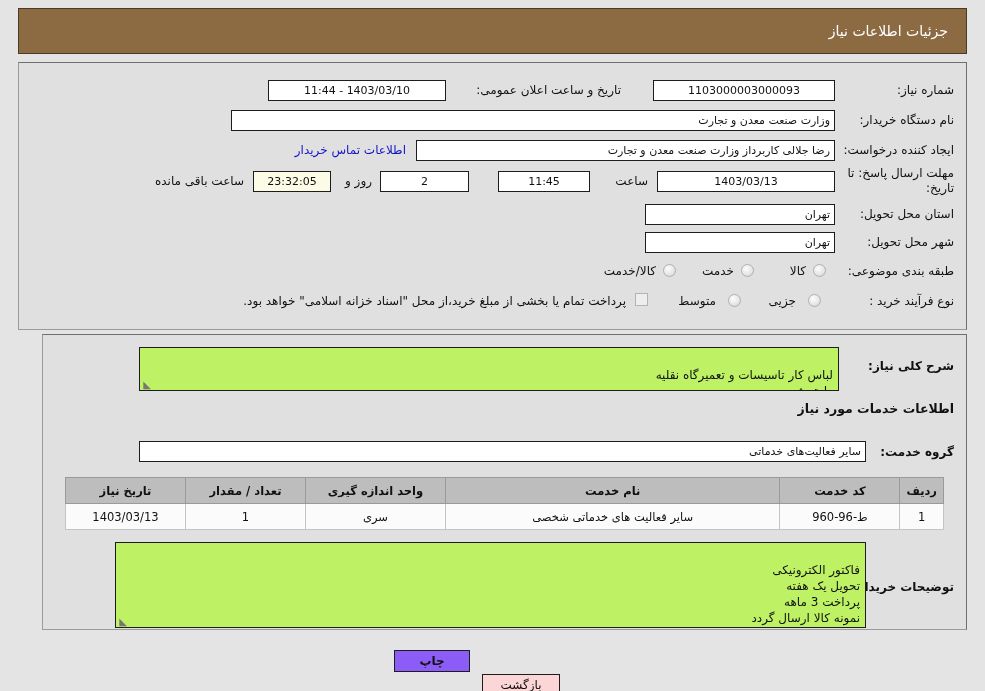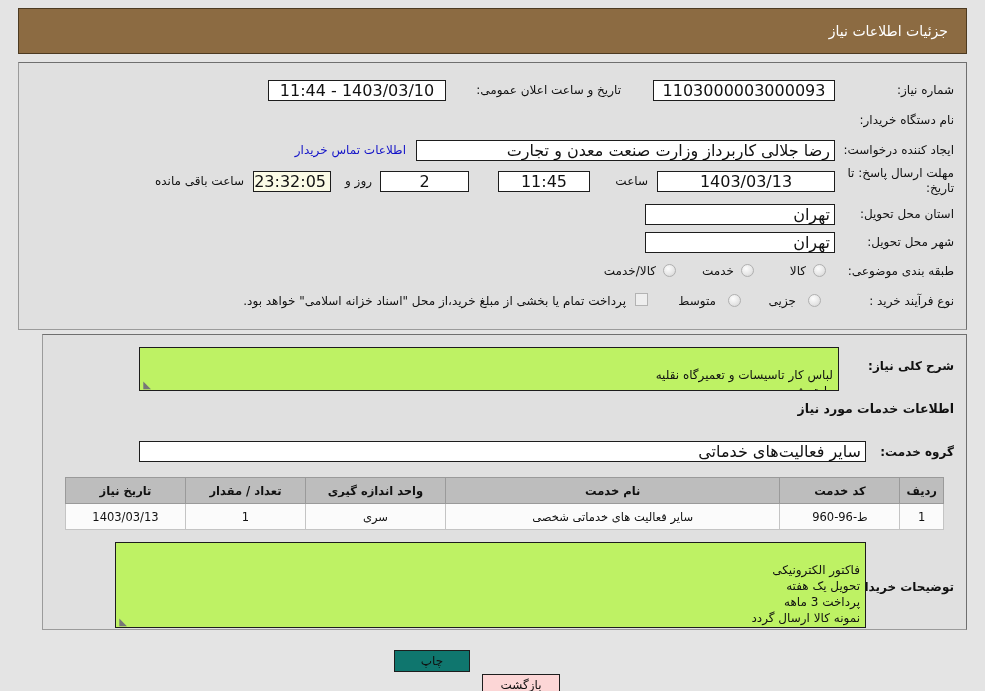--- a/index.html
+++ b/index.html
@@ -82,21 +82,21 @@
     white-space: nowrap;
     line-height: 15px;
   }
   .lbl-b { font-weight: bold; }
   .fld {
     position: absolute;
     background: #ffffff;
     border: 1px solid #1d1d1d;
     height: 21px;
     line-height: 19px;
-    font-size: 16px;
+    font-size: 11px;
     color: #111;
     padding: 0 4px;
     text-align: center;
     white-space: nowrap;
     overflow: hidden;
   }
   .fld.r { text-align: right; }
   .fld.cream { background: #fbfbe6; }
   .link {
     position: absolute;
@@ -196,21 +196,21 @@
     min-width: 68px;
     border: 1px solid #1d1d1d;
     font-size: 12px;
     line-height: 20px;
     text-align: center;
     cursor: pointer;
     color: #111;
     padding: 0 8px;
   }
   .btn-back  { background: #fcd6d6; margin-top: 24px; }
-  .btn-print { background: #0f766e; }
+  .btn-print { background: #8b5cf6; font-weight: bold; }
 </style>
 </head>
 <body>
 
 <div class="watermark">
   <span class="wm-text">AriaTender.net</span>
 </div>
 <svg class="wm-shield" viewBox="0 0 120 140">
   <path d="M60 4 L112 24 L112 72 Q112 112 60 136 Q8 112 8 72 L8 24 Z" fill="none" stroke="#e8b9b9" stroke-width="9"></path>
   <path d="M32 50 L56 100 L66 78" fill="none" stroke="#e8b9b9" stroke-width="9" stroke-linecap="round"></path>
@@ -222,20 +222,21 @@
 
 <div class="panel" id="panel-top">
 
   <div class="lbl" style="top:20px; right:12px; width:112px;">شماره نیاز:</div>
   <div class="fld" style="top:17px; right:131px; width:182px;">1103000003000093</div>
 
   <div class="lbl" style="top:20px; right:345px;">تاریخ و ساعت اعلان عمومی:</div>
   <div class="fld" style="top:17px; right:520px; width:178px;">1403/03/10 - 11:44</div>
 
   <div class="lbl" style="top:50px; right:12px; width:112px;">نام دستگاه خریدار:</div>
+  <div class="fld r" style="top:47px; right:131px; width:604px;">وزارت صنعت معدن و تجارت</div>
 
   <div class="lbl" style="top:80px; right:12px; width:112px;">ایجاد کننده درخواست:</div>
   <div class="fld r" style="top:77px; right:131px; width:419px;">رضا جلالی کاربرداز وزارت صنعت معدن و تجارت</div>
   <div class="link" style="top:80px; right:560px;">اطلاعات تماس خریدار</div>
 
   <div class="lbl" style="top:103px; right:12px; width:112px; white-space:normal;">مهلت ارسال پاسخ: تا تاریخ:</div>
   <div class="fld" style="top:108px; right:131px; width:178px;">1403/03/13</div>
   <div class="lbl" style="top:111px; right:318px;">ساعت</div>
   <div class="fld" style="top:108px; right:376px; width:92px;">11:45</div>
   <div class="fld" style="top:108px; right:497px; width:89px;">2</div>

